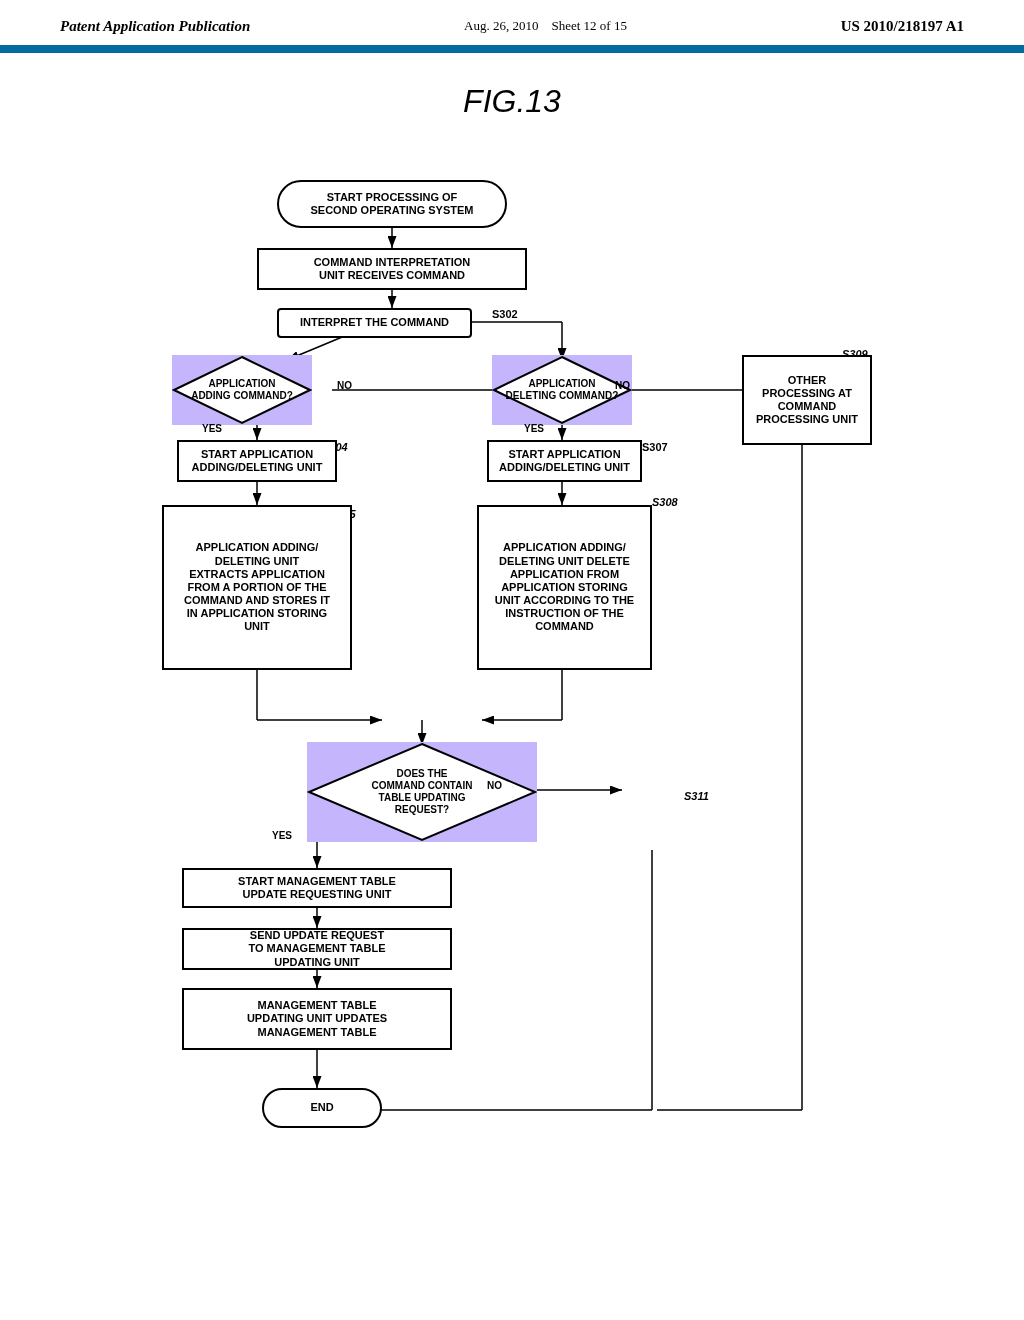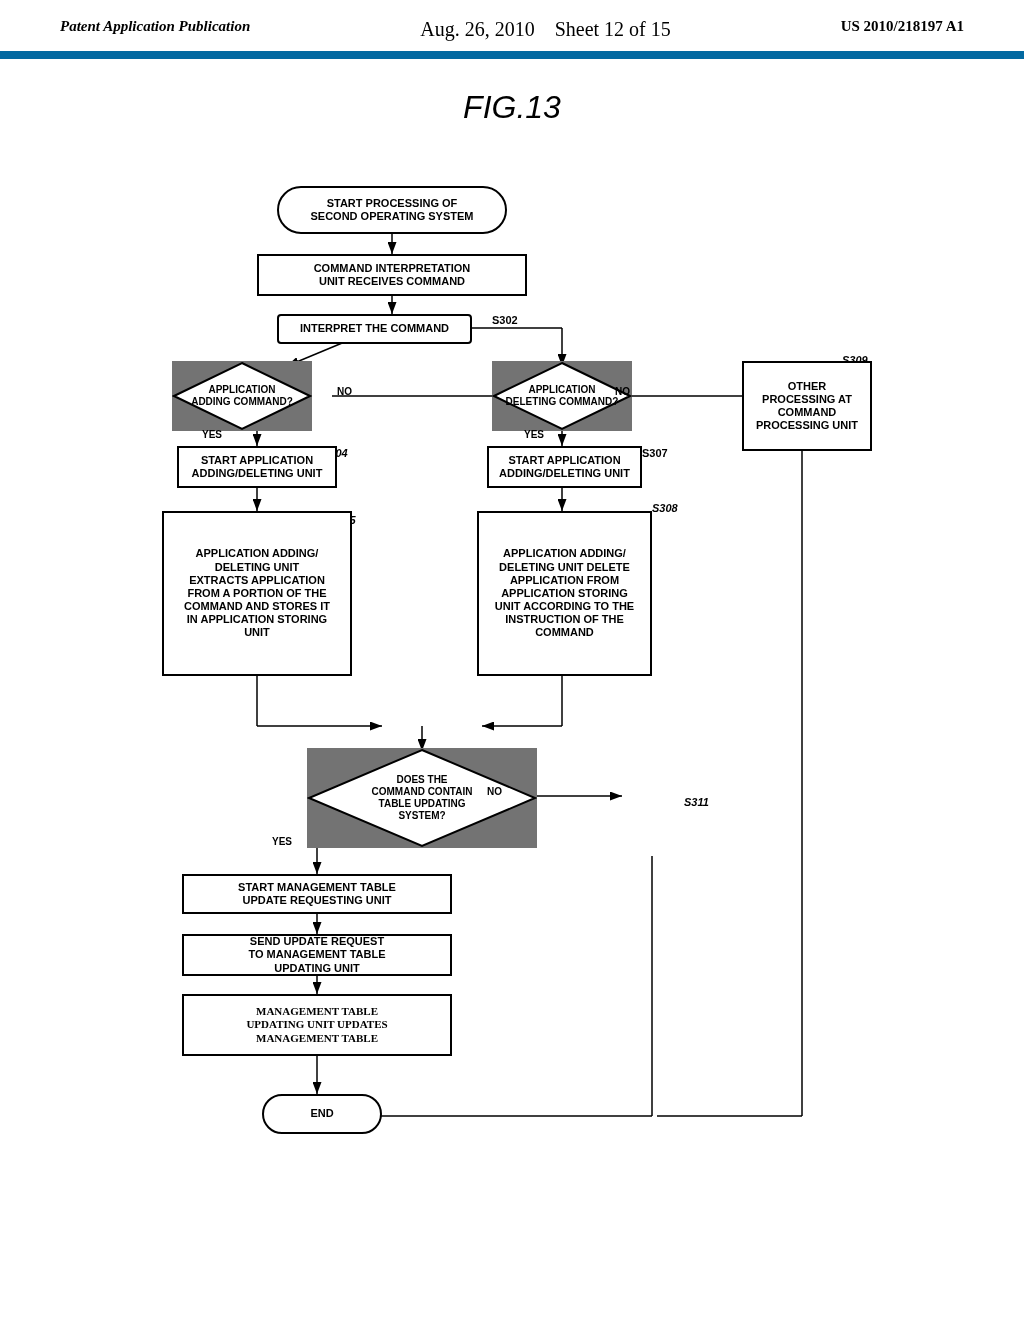--- a/index.html
+++ b/index.html
@@ -18,21 +18,21 @@
       align-items: flex-start;
       padding: 18px 60px 10px 60px;
       border-bottom: 8px solid #0369a1;
     }
     .header-left {
       font-size: 15px;
       font-weight: bold;
       font-style: italic;
     }
     .header-center {
-      font-size: 20px;
+      font-size: 13px;
       text-align: center;
     }
     .header-right {
       font-size: 15px;
       font-weight: bold;
     }
 
     .main-content {
       padding: 30px 60px;
       position: relative;
@@ -65,21 +65,21 @@
       border-radius: 25px;
       background: #fff;
     }
 
     .fc-rect {
       border: 2px solid #000;
       background: #fff;
     }
 
     .fc-diamond {
-      background: #737373;
+      background: #c4b5fd;
     }
 
     
     .fc-svg {
       position: absolute;
       top: 0;
       left: 0;
       width: 100%;
       height: 100%;
       pointer-events: none;
@@ -279,21 +279,21 @@
       <span style="font-style:italic;">S310</span>
     </div>
 
     <div class="fc-node fc-diamond" style="left:205px; top:592px; width:230px; height:100px;">
       <svg width="230" height="100" style="position:absolute; top:0; left:0;">
         <polygon points="115,2 228,50 115,98 2,50" fill="white" stroke="black" stroke-width="2"></polygon>
       </svg>
       <span style="position:relative; z-index:1; text-align:center; font-size:10px; font-weight:bold; font-family:Arial,sans-serif; white-space:pre-line;">DOES THE
 COMMAND CONTAIN
 TABLE UPDATING
-SYSTEM?</span>
+REQUEST?</span>
     </div>
 
     <div class="fc-node" style="left:170px; top:680px; font-size:10px; font-family:Arial,sans-serif;">YES</div>
 
     <div class="fc-node" style="left:385px; top:630px; font-size:10px; font-family:Arial,sans-serif;">NO</div>
 
     <div class="fc-node" style="left:582px; top:640px; font-size:11px; font-family:Arial,sans-serif;">
       <span style="font-style:italic;">S311</span>
     </div>
 
@@ -315,21 +315,21 @@
       <span style="white-space:pre-line;">SEND UPDATE REQUEST
 TO MANAGEMENT TABLE
 UPDATING UNIT</span>
     </div>
 
     <div class="fc-node" style="left:318px; top:838px; font-size:11px; font-family:Arial,sans-serif;">
       <span style="font-style:italic;">S314</span>
     </div>
 
     <div class="fc-node fc-rect" style="left:80px; top:838px; width:270px; height:62px;">
-      <span style="white-space:pre-line;font-family:Liberation Serif, serif;">MANAGEMENT TABLE
+      <span style="white-space:pre-line;">MANAGEMENT TABLE
 UPDATING UNIT UPDATES
 MANAGEMENT TABLE</span>
     </div>
 
     <div class="fc-node fc-rounded" style="left:160px; top:938px; width:120px; height:40px;">
       <span>END</span>
     </div>
 
   </div>
 </div>

